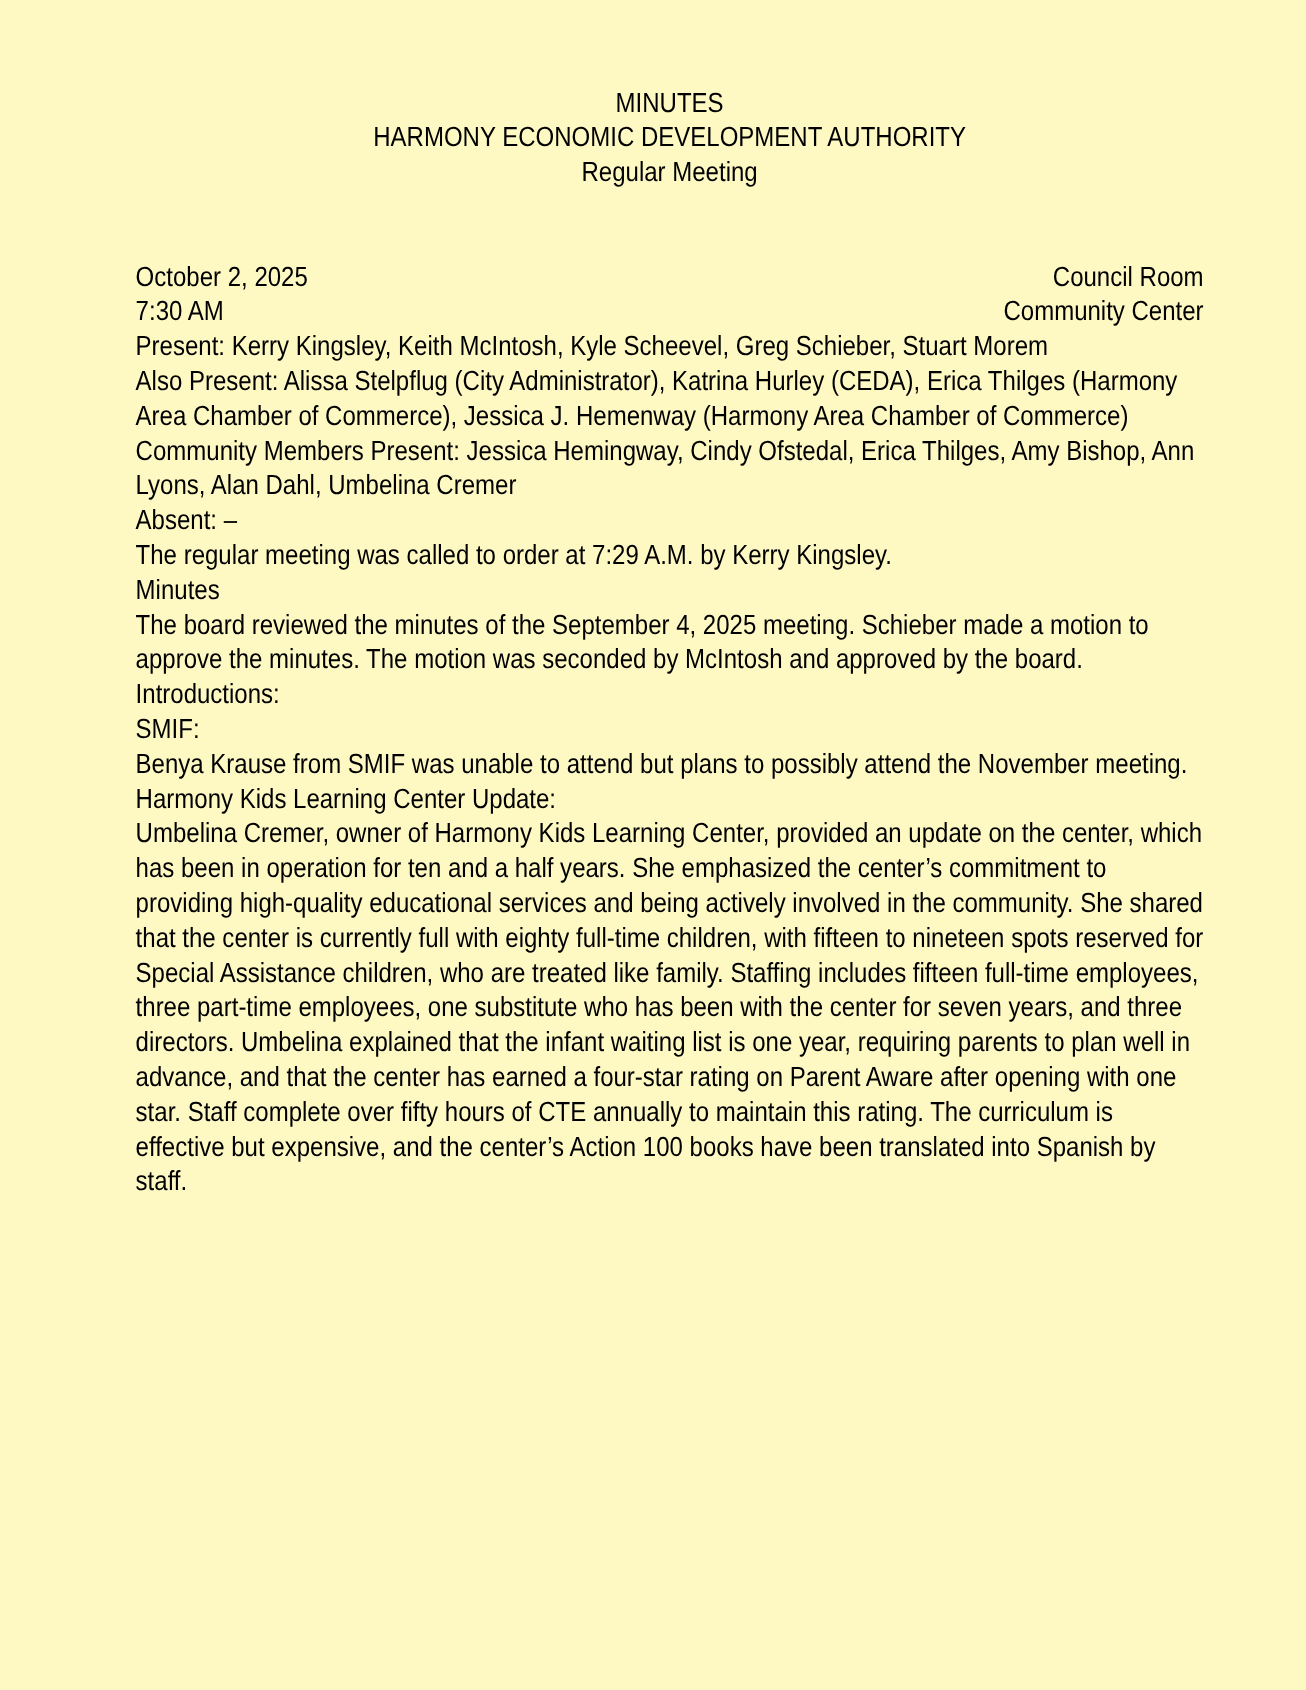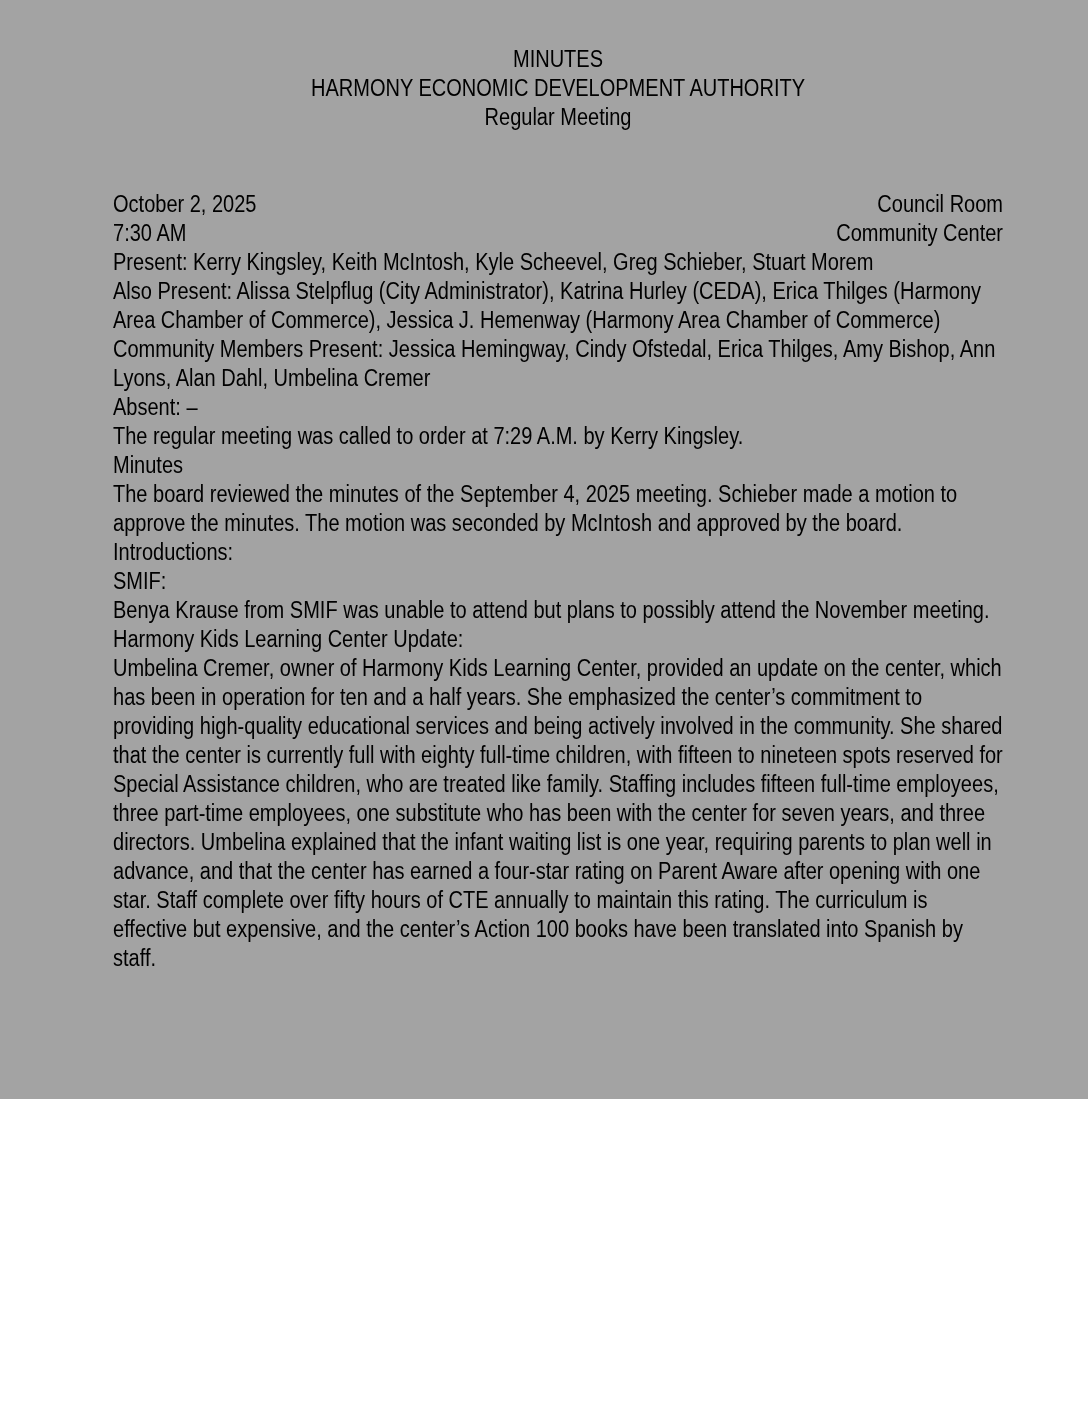--- a/index.html
+++ b/index.html
@@ -10,23 +10,23 @@
     width: 1088px;
     height: 1408px;
     background: #ffffff;
     color: #000000;
     overflow: hidden;
     font-family: "Liberation Sans", "DejaVu Sans", sans-serif;
   }
   .page {
     box-sizing: border-box;
     width: 1088px;
-    height: 1099px;
-    padding: 45px 0 40px 113px;
-    background: #a3a3a3;
+    height: 1408px;
+    padding: 71px 0 40px 113px;
+    background: #fef9c3;
   }
   
   .content {
     width: 1023px;
     transform: scaleX(0.87);
     transform-origin: top left;
     font-size: 23px;
     line-height: 29px;
     color: #000000;
   }

